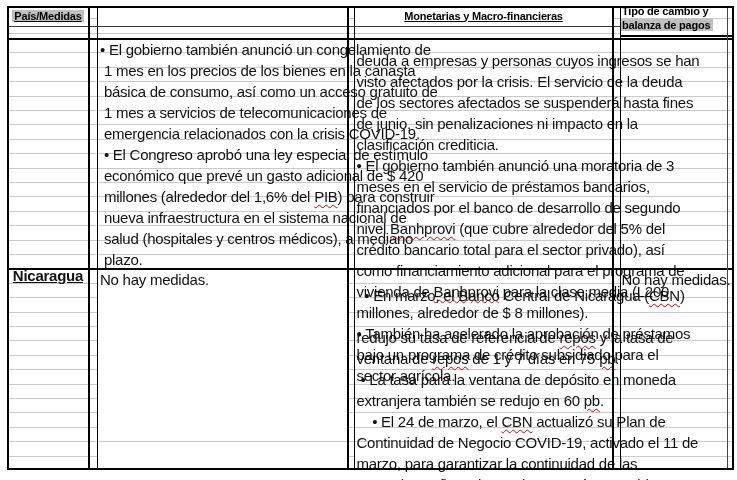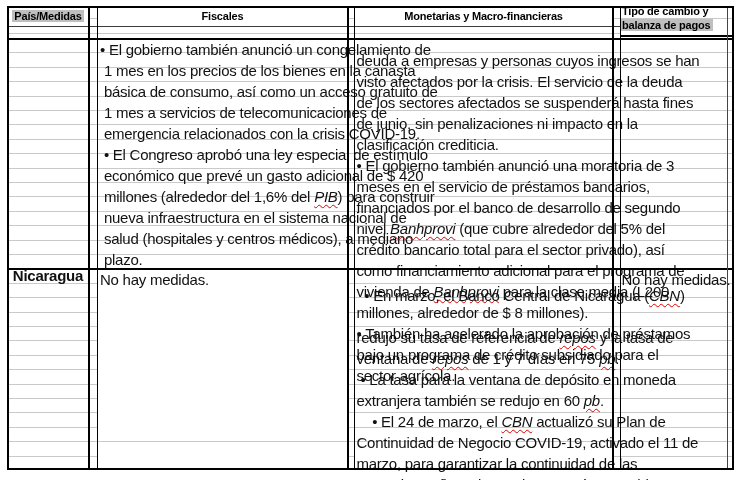--- a/index.html
+++ b/index.html
@@ -10,24 +10,24 @@
              background-image:repeating-linear-gradient(to bottom, #c9c9c9 0 1px, transparent 1px 14.4px); }
   .hline { position:absolute; background:#000; }
   .vline { position:absolute; background:#000; }
   .gray  { background:#c9c9c9; }
   .dark  { background:#3c3c3c; }
   
   .cell { position:absolute; font-size:15px; line-height:21px; letter-spacing:-0.25px;
           color:#111; white-space:pre; overflow:visible; }
   .hdr  { position:absolute; font-weight:bold; font-size:11px; line-height:17px;
           letter-spacing:-0.2px; color:#000; }
-  .center { text-align:center; }
+  .center { text-align:center;text-decoration:underline; }
   .hl { background:#bfbfbf; padding:0 2px; }
   .sq { text-decoration-line:underline; text-decoration-style:wavy;
-        text-decoration-color:#e00000; text-decoration-thickness:1px; text-underline-offset:2px;font-style:italic; }
+        text-decoration-color:#e00000; text-decoration-thickness:1px; text-underline-offset:2px; }
 </style>
 </head>
 <body>
 
 <div class="page">
 
   <div class="gridcol" style="left:9px;    top:38px; width:79px;  height:432px"></div>
   <div class="gridcol" style="left:89.5px; top:38px; width:7px;   height:432px"></div>
   <div class="gridcol" style="left:98px;   top:38px; width:249px; height:231px"></div>
   <div class="gridcol" style="left:349px;  top:38px; width:4.5px; height:432px"></div>
@@ -36,21 +36,20 @@
   <div class="gridcol" style="left:621px;  top:38px; width:106px; height:432px"></div>
   <div class="gridcol" style="left:728px;  top:38px; width:3.5px; height:432px"></div>
 
   <div class="hline gray" style="left:89px;  top:17.5px; width:8px;   height:1px"></div>
   <div class="hline gray" style="left:348px; top:17.5px; width:6px;   height:1px"></div>
   <div class="hline gray" style="left:613px; top:17.5px; width:120px; height:1px"></div>
   <div class="hline gray" style="left:7px;   top:32.5px; width:612.5px; height:1px"></div>
   <div class="hline gray" style="left:97px;  top:441.2px; width:250px; height:1px"></div>
 
   <div class="hdr center" style="left:8px;  top:7.5px; width:80px"><span class="hl">País/Medidas</span></div>
-  <div class="hdr center" style="left:98px; top:7.5px; width:249px">Fiscales</div>
   <div class="hdr" style="left:622px;top:3.5px; width:106px; line-height:14.5px">Tipo de cambio y</div>
   <div class="hdr center" style="left:355px;top:7.5px; width:257px">Monetarias y Macro-financieras</div>
   <div class="hdr" style="left:620px;top:18px;  width:118px; line-height:14.5px"><span class="hl">balanza de pagos</span></div>
 
   <div class="cell" style="left:10px;   top:40px;   width:76px"></div>
   <div class="cell" style="left:100px;  top:38.8px; width:246px">• El gobierno también anunció un congelamiento de
  1 mes en los precios de los bienes en la canasta
  básica de consumo, así como un acceso gratuito de
  1 mes a servicios de telecomunicaciones de
  emergencia relacionados con la crisis COVID-19.

